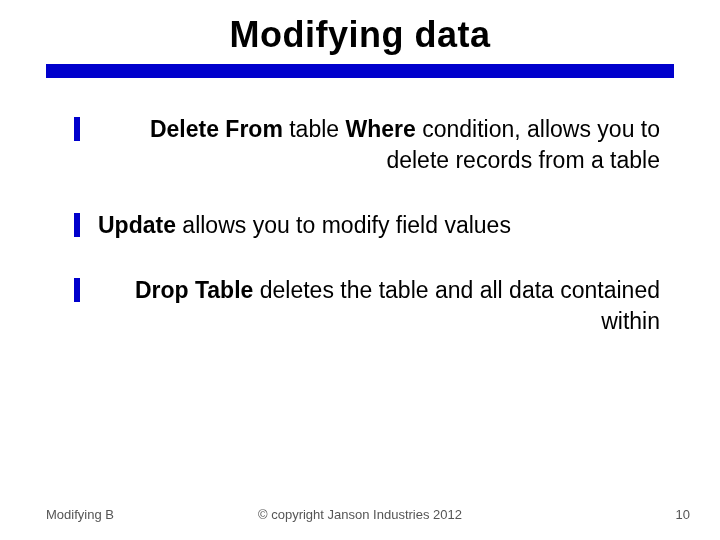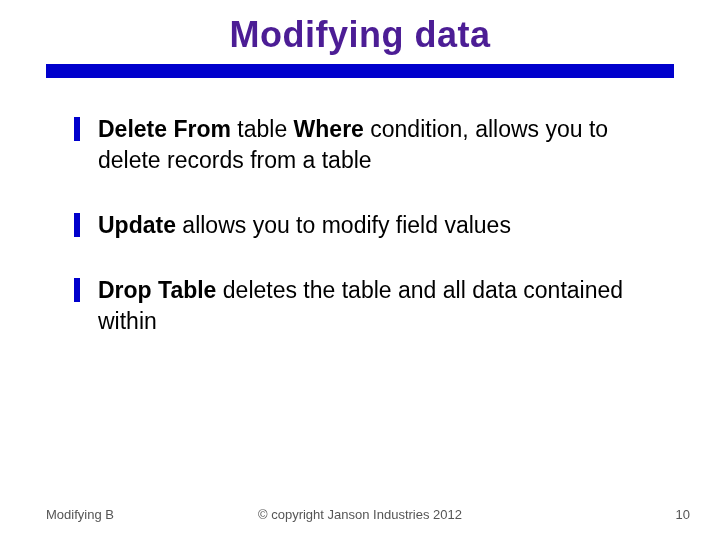--- a/index.html
+++ b/index.html
@@ -14,21 +14,21 @@
   .slide {
     width: 100%;
     height: 100%;
     position: relative;
   }
   .title {
     text-align: center;
     font-family: "Arial Black", Impact, sans-serif;
     font-weight: 900;
     font-size: 36px;
-    color: #4c1d95;
+    color: #000000;
     padding-top: 14px;
     letter-spacing: 0.5px;
   }
   .rule {
     height: 14px;
     background: #0000cc;
     margin: 8px 46px 0 46px;
   }
   .content {
     padding: 36px 60px 0 74px;
@@ -44,20 +44,21 @@
     background: #0000cc;
     margin-right: 18px;
     margin-top: 3px;
     flex-shrink: 0;
   }
   .text {
     font-size: 23px;
     line-height: 1.35;
     color: #000;
     font-family: Verdana, Geneva, sans-serif;
+    text-align: right;
   }
   .text b { font-weight: 700; }
   .footer {
     position: absolute;
     bottom: 18px;
     left: 0;
     width: 100%;
     font-family: Arial, sans-serif;
     color: #555;
     font-size: 13px;

